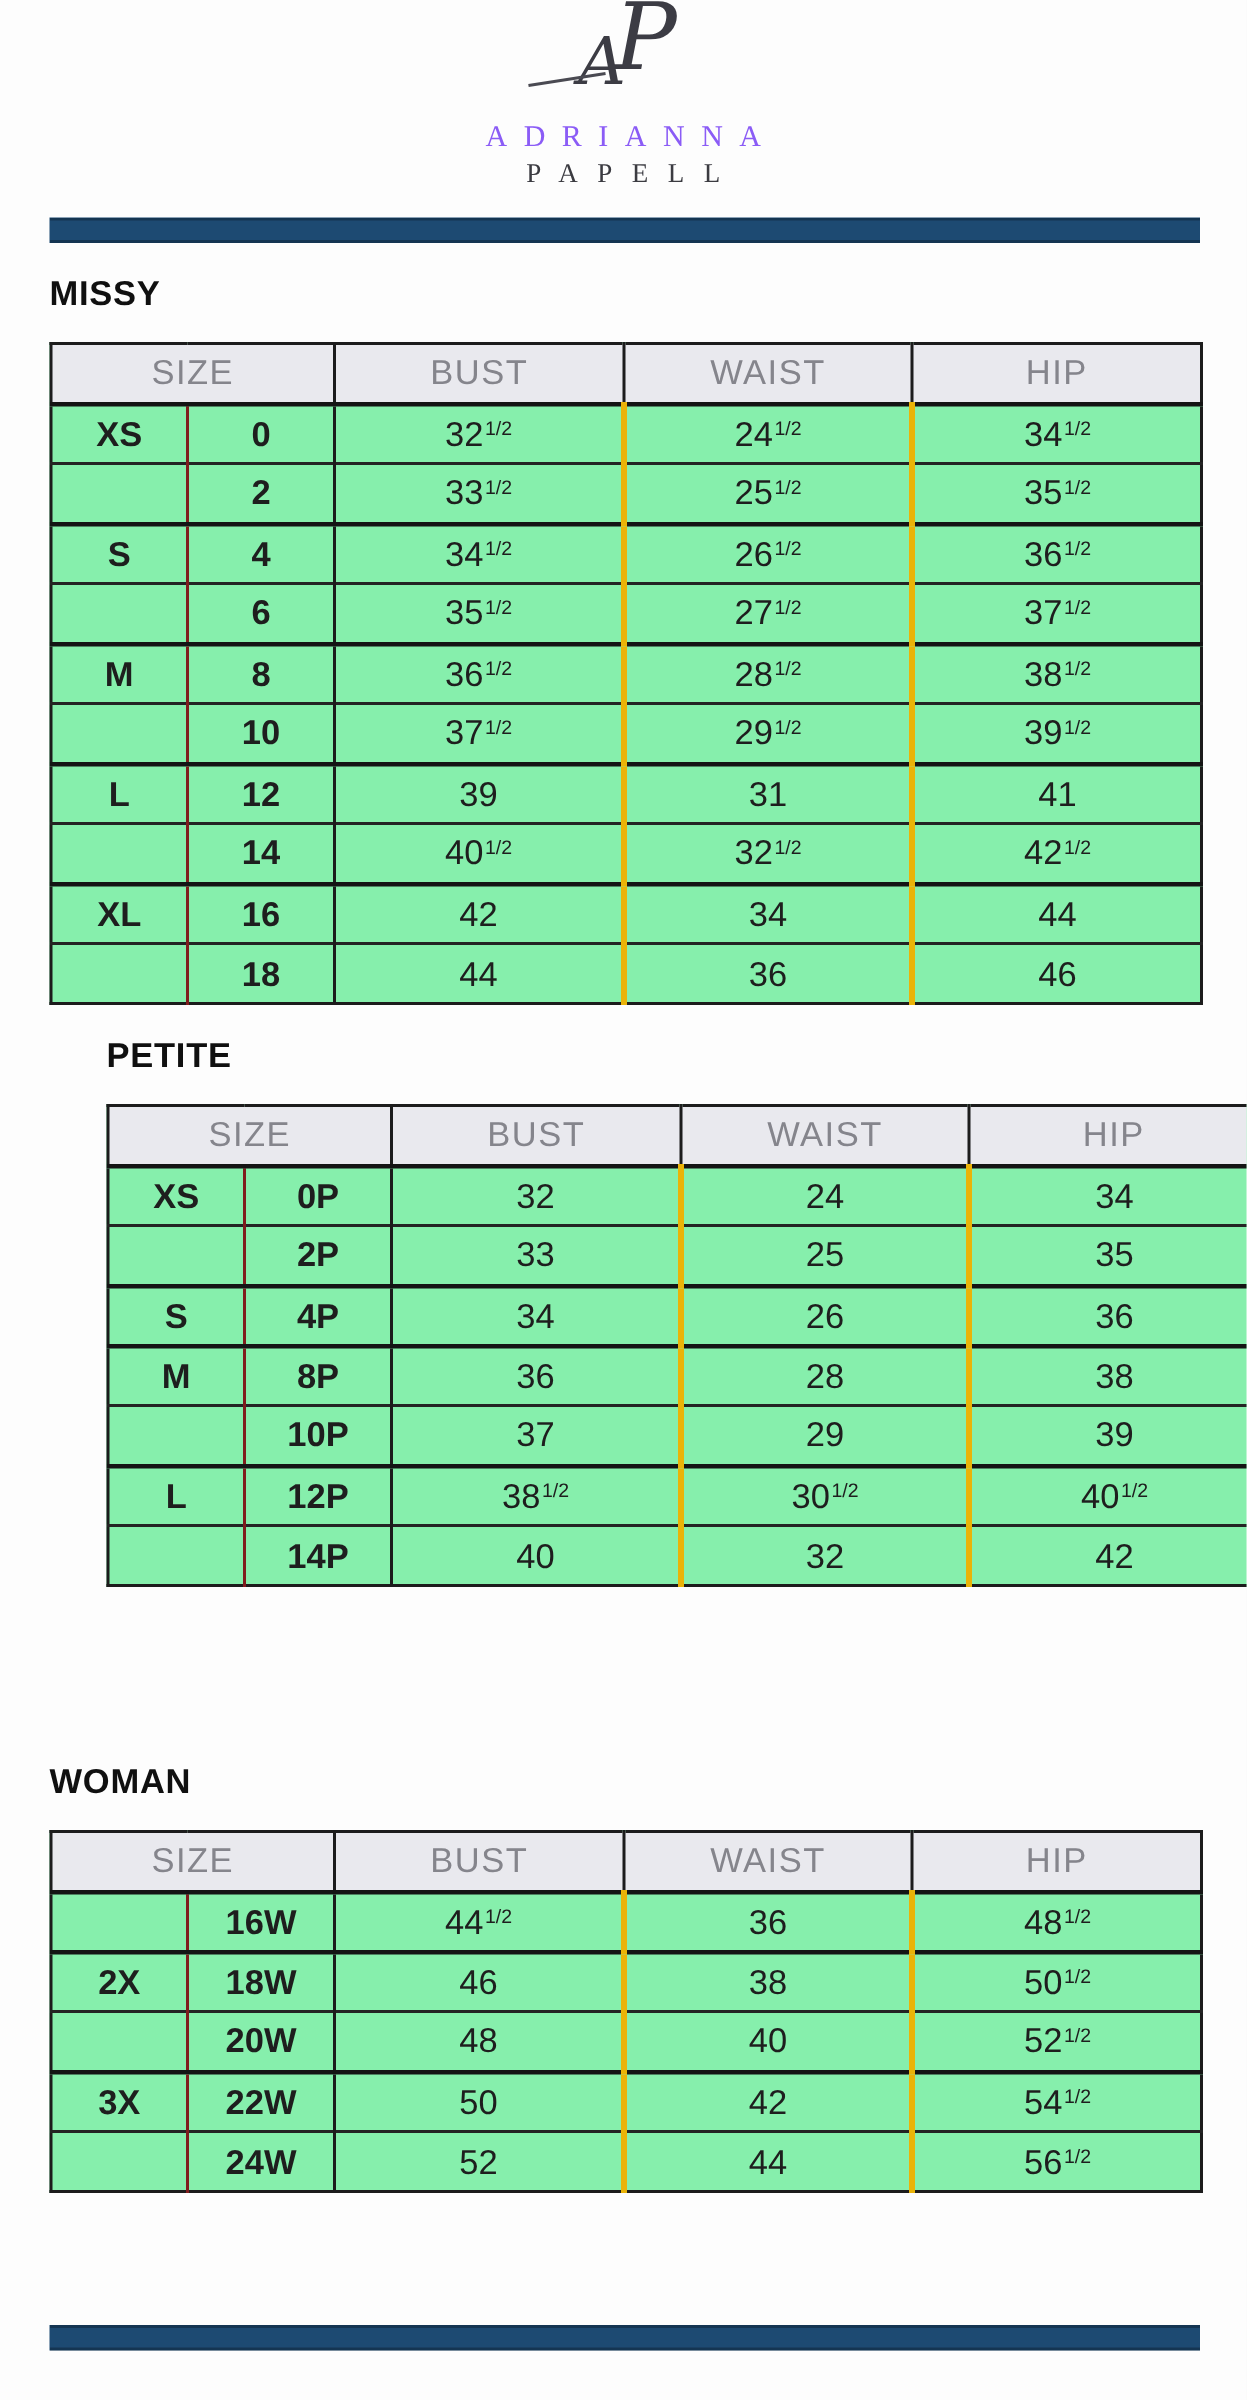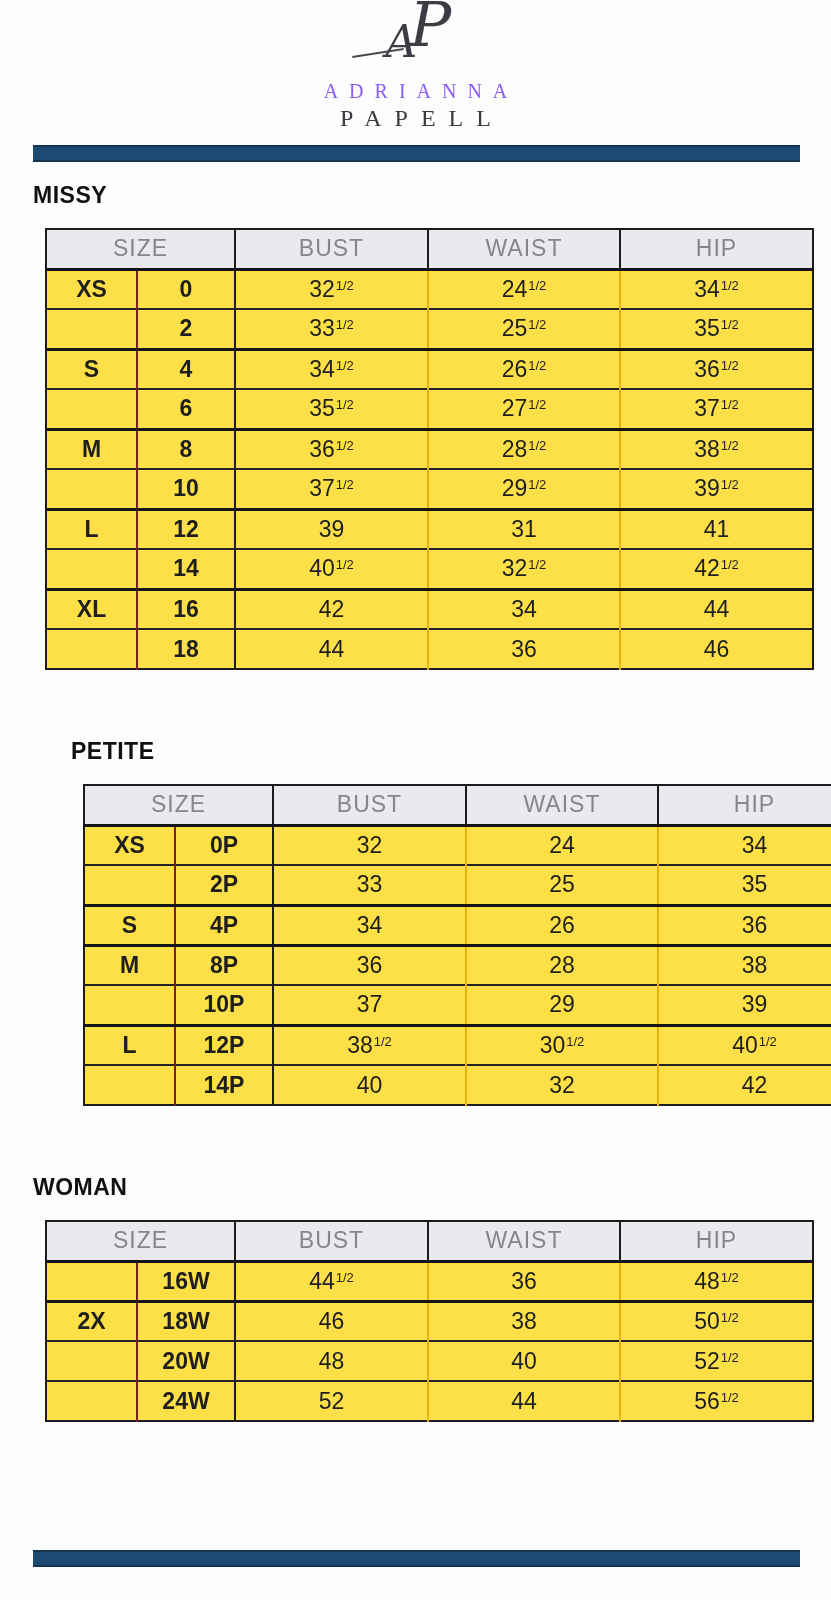--- a/index.html
+++ b/index.html
@@ -11,52 +11,52 @@
   .monogram{position:absolute;top:4px;left:50%;transform:translateX(-50%);width:140px;height:72px;}
   .mono-p{position:absolute;left:64px;top:-10px;font-family:"DejaVu Serif",serif;font-style:italic;
           font-size:62px;line-height:1;color:#3c3c44;}
   .mono-a{position:absolute;left:40px;top:16px;font-family:"DejaVu Serif",serif;font-style:italic;
           font-size:44px;line-height:1;color:#3c3c44;}
   .mono-swash{position:absolute;left:6px;top:48px;width:52px;height:2px;background:#4a4a52;
           transform:rotate(-9deg);}
   .brand-line1{position:absolute;top:80px;left:0;width:100%;font-family:"Liberation Serif",serif;
           font-size:20px;letter-spacing:11px;text-indent:11px;color:#8b5cf6;}
   .brand-line2{position:absolute;top:105px;left:0;width:100%;font-family:"Liberation Serif",serif;
-          font-size:24px;letter-spacing:13px;text-indent:13px;color:#3b3b41;}
+          font-size:18px;letter-spacing:13px;text-indent:13px;color:#3b3b41;}
 
   
   .accent-bar{position:absolute;left:33px;width:767px;height:17px;
           box-shadow:inset 0 2px 0 rgba(0,0,0,.28), inset 0 -2px 0 rgba(0,0,0,.28);}
   .accent-bar.top{top:145px;}
   .accent-bar.bottom{top:1550px;}
 
   
   .size-section{position:absolute;left:33px;width:646px;}
-  .sec0{top:180px;} .sec1{top:736px;padding-left:38px;} .sec2{top:1172px;}
+  .sec0{top:180px;} .sec1{top:688px;padding-left:38px;} .sec2{top:1172px;}
   .section-title{margin:0 0 18px 0;font-size:23px;line-height:30px;font-weight:700;
           letter-spacing:.5px;color:#101010;}
 
   
   table.size-table{width:767px;border-collapse:collapse;table-layout:fixed;
-          border:2px solid #1c1c1c;background:#fde047;margin-left:12px;}
+          border:2px solid #1c1c1c;background:#86efac;}
   col.c-letter{width:91px;} col.c-size{width:98px;}
   col.c-bust{width:193px;} col.c-waist{width:192px;} col.c-hip{width:193px;}
 
   tr{height:40px;}
   th{background:#e9e9ee;color:#85858c;font-weight:400;font-size:23px;letter-spacing:1px;
      border-bottom:3px solid #141414;padding:0;text-align:center;}
   th.th-size{border-right:2px solid #1c1c1c;}
   th.th-bust,th.th-waist{border-right:2px solid #1c1c1c;}
 
   td{padding:0;text-align:center;font-size:23px;color:#1e1e1e;border-top:2px solid #242424;}
   tr.group-start td{border-top:3px solid #141414;}
   tbody tr:first-child td{border-top:none;}
   td.col-letter{font-weight:700;border-right:2px solid #7f1d1d;}
   td.col-size{font-weight:700;border-right:2px solid #1c1c1c;}
-  td.col-bust,td.col-waist{border-right:2px solid #eab308;}
+  td.col-bust,td.col-waist{border-right:4px solid #eab308;}
   sup.frac{font-size:13px;line-height:0;letter-spacing:0;vertical-align:7px;margin-left:1px;}
 </style>
 </head>
 <body>
 
 <div id="page">
 
   <div class="logo">
     <div class="monogram">
       <span class="mono-p">P</span>
@@ -268,20 +268,27 @@
               <td class="col-waist meas">38</td>
               <td class="col-hip meas"><span>50</span><sup class="frac">1/2</sup></td>
             </tr>
             <tr>
               <td class="col-letter"></td>
               <td class="col-size">20W</td>
               <td class="col-bust meas">48</td>
               <td class="col-waist meas">40</td>
               <td class="col-hip meas"><span>52</span><sup class="frac">1/2</sup></td>
             </tr>
+            <tr class="group-start">
+              <td class="col-letter">3X</td>
+              <td class="col-size">22W</td>
+              <td class="col-bust meas">50</td>
+              <td class="col-waist meas">42</td>
+              <td class="col-hip meas"><span>54</span><sup class="frac">1/2</sup></td>
+            </tr>
             <tr>
               <td class="col-letter"></td>
               <td class="col-size">24W</td>
               <td class="col-bust meas">52</td>
               <td class="col-waist meas">44</td>
               <td class="col-hip meas"><span>56</span><sup class="frac">1/2</sup></td>
             </tr>
           </tbody>
     </table>
   </section>

